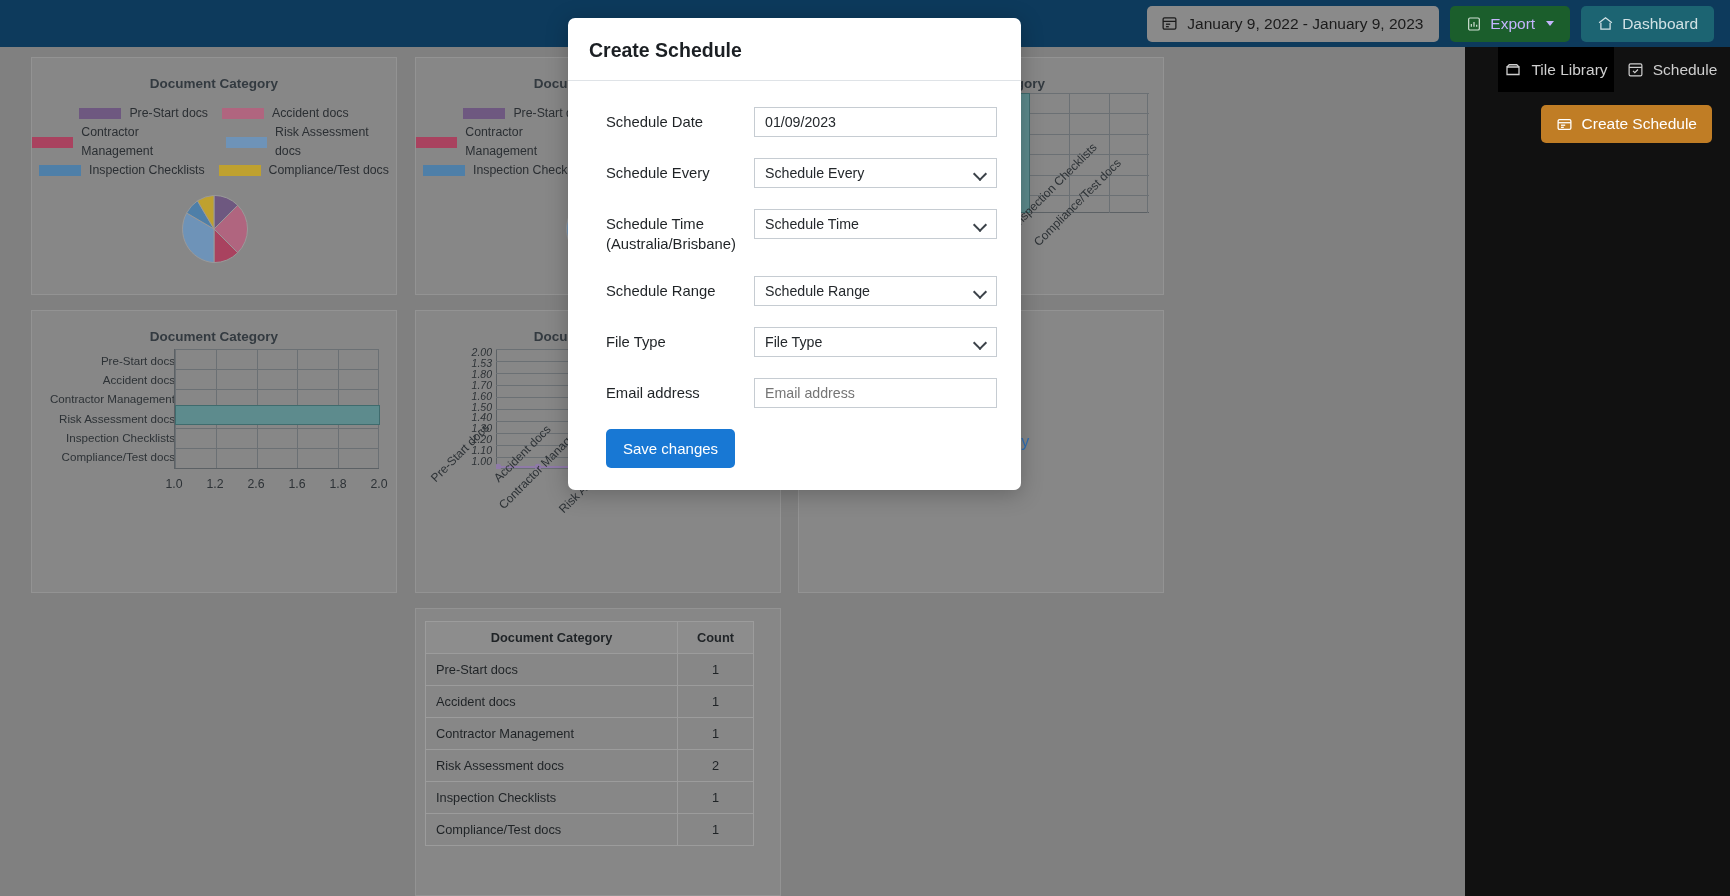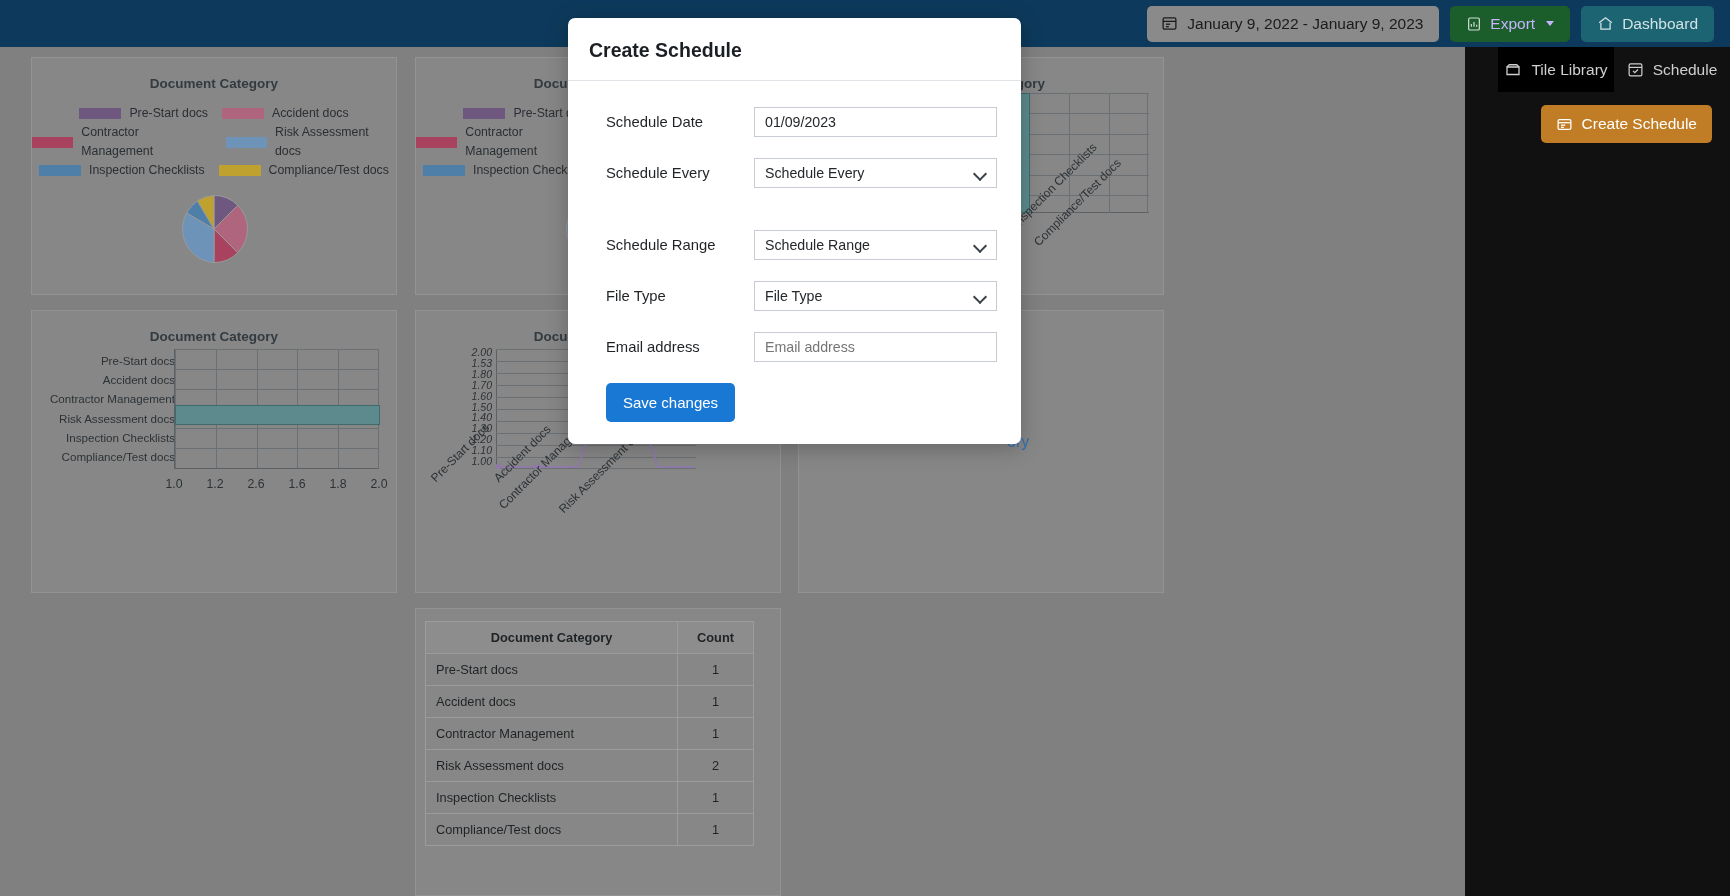--- a/index.html
+++ b/index.html
@@ -472,20 +472,28 @@
         <div class="fctl">
           <div class="selwrap">
             <select class="sel">
               <option>Schedule Every</option>
             </select>
           </div>
         </div>
       </div>
 
       <div class="frow">
+        <div class="flabel">Schedule Time (Australia/Brisbane)</div>
+        <div class="fctl">
+          <div class="selwrap">
+            <select class="sel">
+              <option>Schedule Time</option>
+            </select>
+          </div>
+        </div>
       </div>
 
       <div class="frow">
         <div class="flabel">Schedule Range</div>
         <div class="fctl">
           <div class="selwrap">
             <select class="sel">
               <option>Schedule Range</option>
             </select>
           </div>

